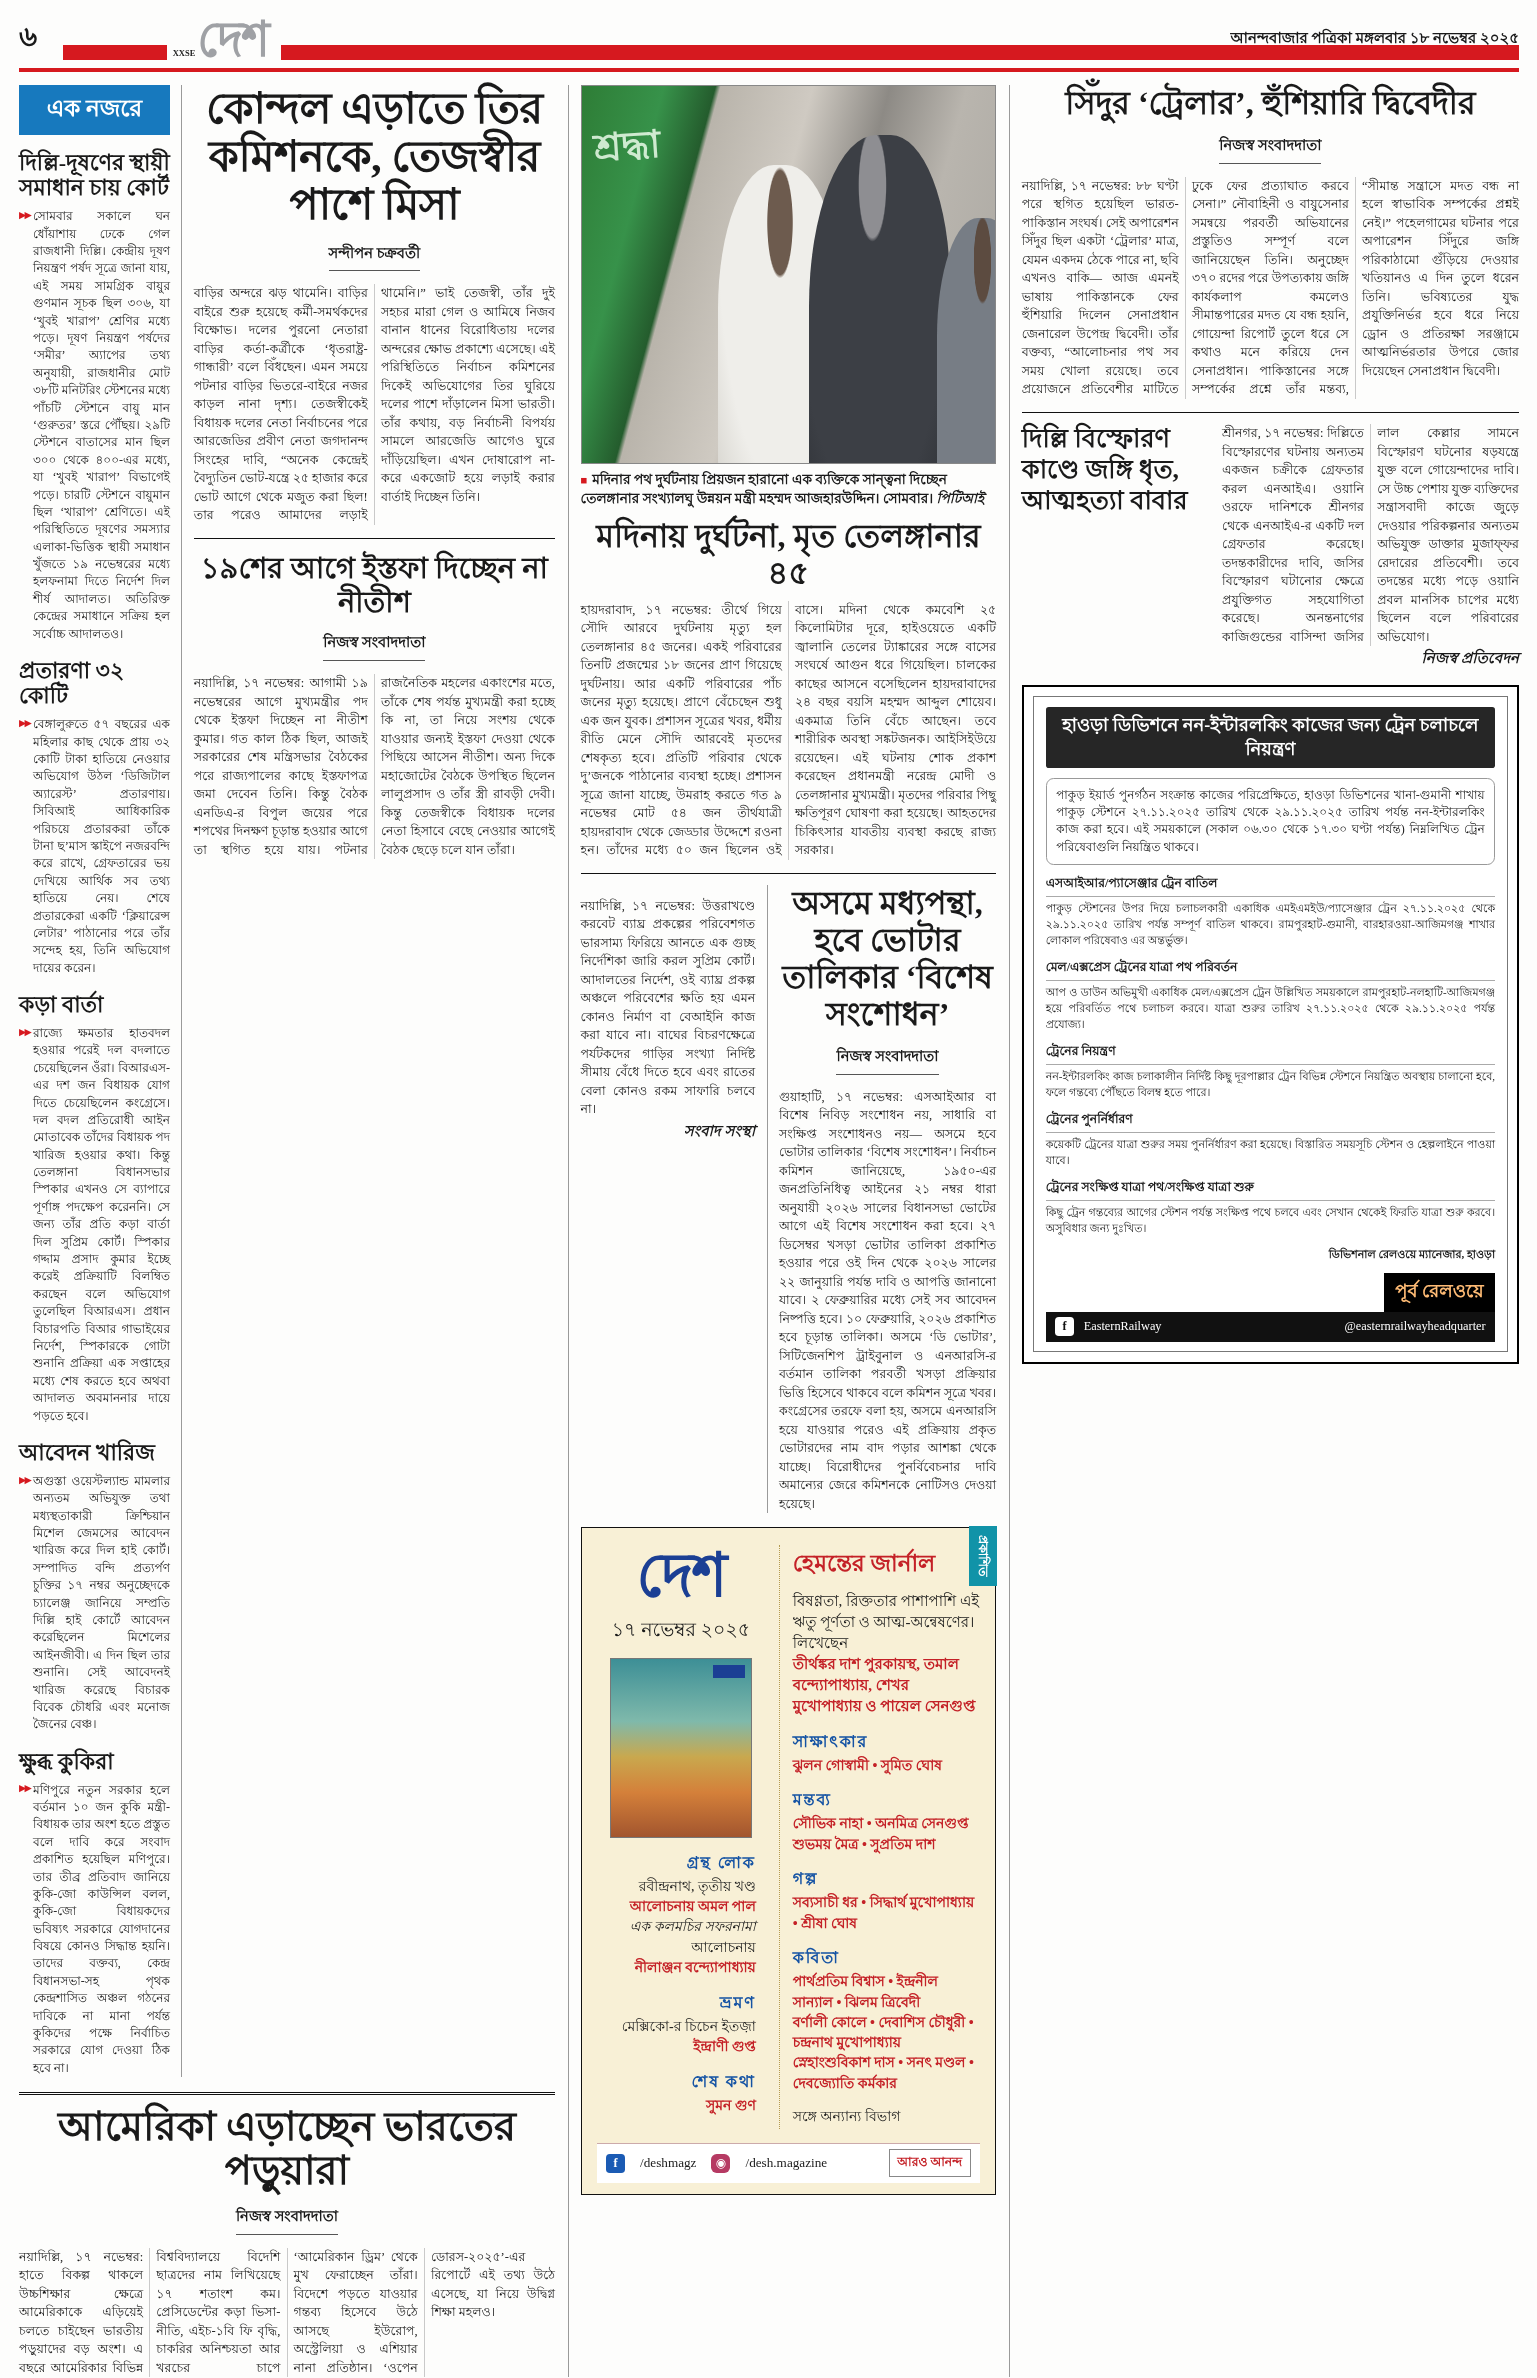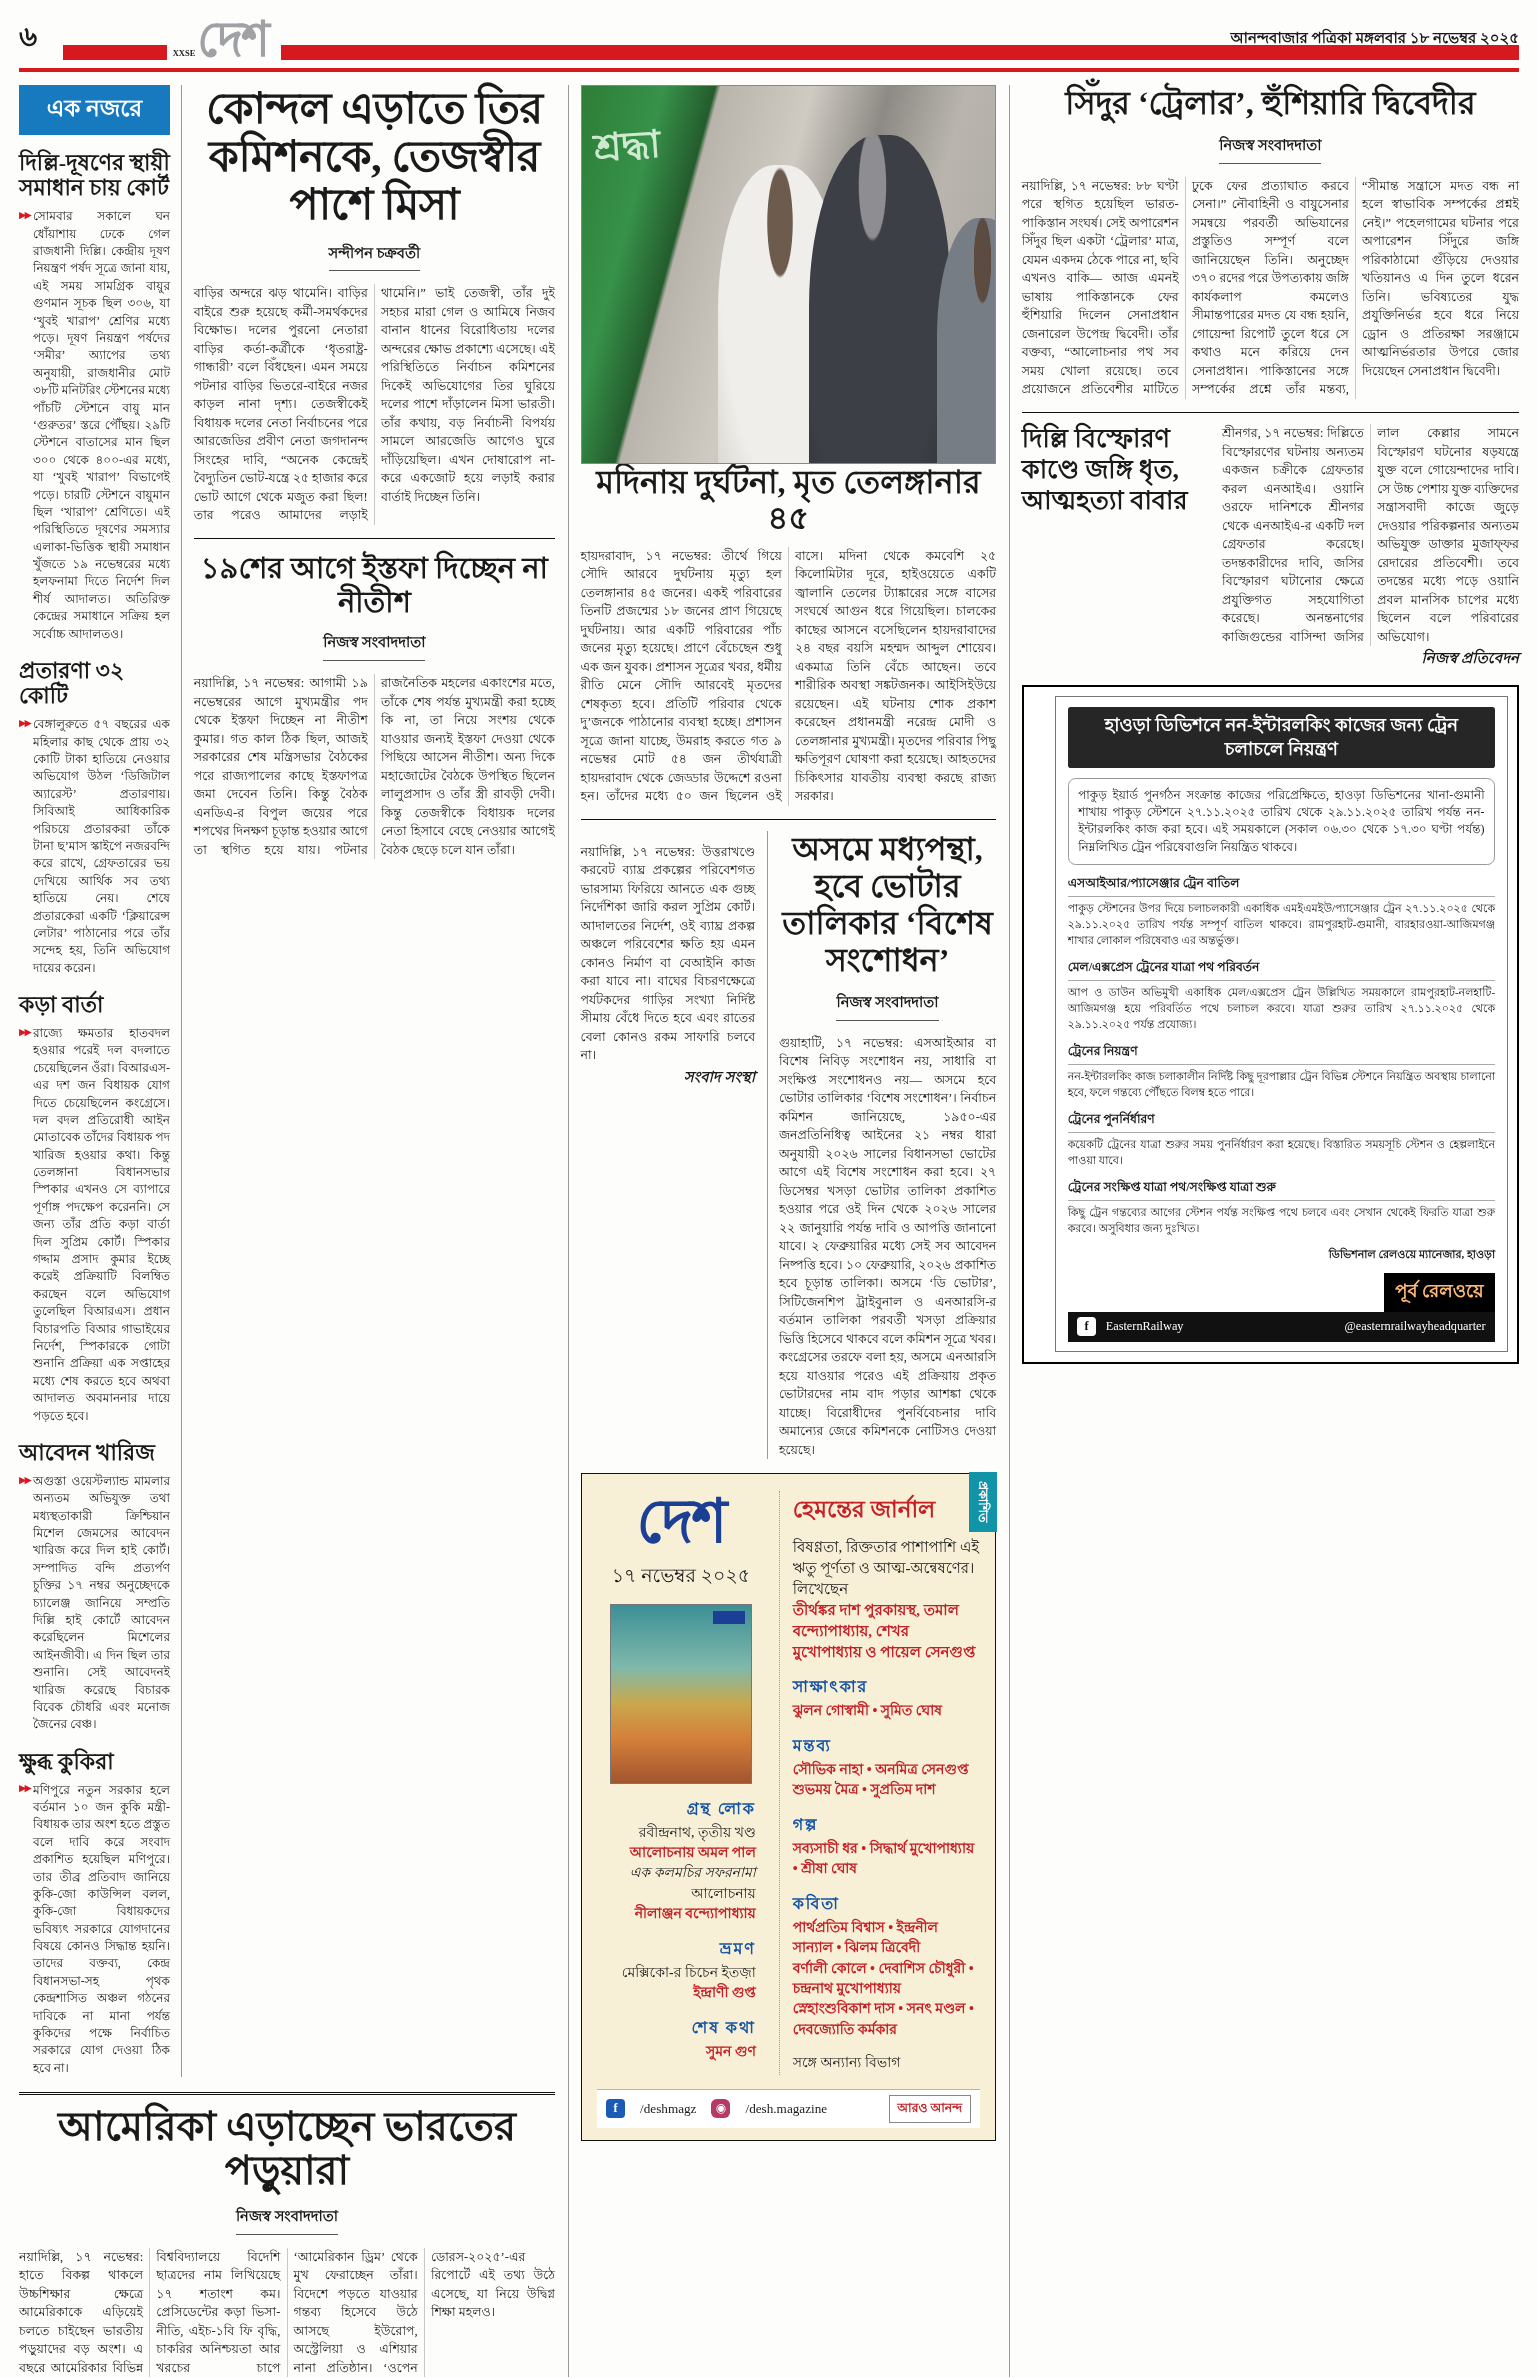--- a/index.html
+++ b/index.html
@@ -92,21 +92,21 @@
   .mag-left .mag-sec { text-align:right; padding-right:9.5px; }
   .mag-note { font-size:14px; margin-top:11.4px; }
   .mag-ribbon { position:absolute; right:-1.9px; top:-1.9px; background:#1193a8; color:#fff; writing-mode:vertical-rl; font-size:12.3px; font-weight:bold; padding:9.5px 3.8px; }
   .mag-footer { display:flex; align-items:center; gap:15px; margin-top:13.2px; background:#fff; border-top:0.9px solid #caa; padding:5.7px 9.5px; font-size:13.2px; }
   .soc-ic { display:inline-flex; width:19px; height:19px; border-radius:3.8px; background:#1b5bb4; color:#fff; font-weight:bold; align-items:center; justify-content:center; font-size:12.3px; }
   .soc-ic.ig { background:#b63a63; border-radius:5.7px; }
   .mag-badge { margin-left:auto; background:#fff; border:0.9px solid #888; color:#c42127; font-weight:bold; font-size:12.3px; padding:2.8px 7.6px; }
 
   
   .rail { border:2.4px solid #000; margin-top:13.2px; padding:9.5px; background:#fff; }
-  .rail-in { border:0.9px solid #777; padding:9.5px 11.4px;margin-left:22px; }
+  .rail-in { border:0.9px solid #777; padding:9.5px 11.4px; }
   .rail-title { background:#262626; color:#fff; text-align:center; font-size:18px; font-weight:bold; padding:7.6px 9.5px; line-height:1.3; border-radius:2.8px; }
   .rail-intro { border:0.9px solid #999; border-radius:7.6px; padding:7.6px 9.5px; font-size:12px; line-height:1.45; margin-top:9.5px; text-align:justify; }
   .rail-sec { margin-top:9.5px; }
   .rail-sec h4 { font-size:12.3px; border-bottom:0.9px solid #aaa; padding-bottom:1.9px; margin-bottom:3.8px; }
   .rail-sec p { font-size:11px; line-height:1.45; text-align:justify; }
   .rail-sign { font-size:11px; text-align:right; margin-top:9.5px; font-weight:bold; }
   .rail-brand { background:#000; color:#fdba74; display:inline-block; padding:3.8px 11.4px; font-weight:bold; font-size:18px; float:right; margin-top:7.6px; }
   .rail-foot { clear:both; background:#111; color:#fff; display:flex; align-items:center; gap:9.5px; padding:5.7px 9.5px; margin-top:7.6px; font-size:12.3px; }
   .rail-foot .soc-ic { background:#fff; color:#111; }
 
@@ -193,20 +193,21 @@
     </div>
 
     <div class="col3">
 
       <figure class="photo">
         <div class="ph-script">শ্রদ্ধা</div>
         <div class="ph-man1"></div>
         <div class="ph-man2"></div>
         <div class="ph-man3"></div>
       </figure>
+      <p class="caption"><span class="cap-sq">■</span><span>মদিনার পথ দুর্ঘটনায় প্রিয়জন হারানো এক ব্যক্তিকে সান্ত্বনা দিচ্ছেন তেলঙ্গানার সংখ্যালঘু উন্নয়ন মন্ত্রী মহম্মদ আজহারউদ্দিন। সোমবার।</span> <span class="cap-credit">পিটিআই</span></p>
 
       <article>
         <h1 class="head-lg" style="margin-bottom:9.5px;">মদিনায় দুর্ঘটনা, মৃত তেলঙ্গানার ৪৫</h1>
         <div class="body-txt cols-2">হায়দরাবাদ, ১৭ নভেম্বর: তীর্থে গিয়ে সৌদি আরবে দুর্ঘটনায় মৃত্যু হল তেলঙ্গানার ৪৫ জনের। একই পরিবারের তিনটি প্রজন্মের ১৮ জনের প্রাণ গিয়েছে দুর্ঘটনায়। আর একটি পরিবারের পাঁচ জনের মৃত্যু হয়েছে। প্রাণে বেঁচেছেন শুধু এক জন যুবক। প্রশাসন সূত্রের খবর, ধর্মীয় রীতি মেনে সৌদি আরবেই মৃতদের শেষকৃত্য হবে। প্রতিটি পরিবার থেকে দু’জনকে পাঠানোর ব্যবস্থা হচ্ছে। প্রশাসন সূত্রে জানা যাচ্ছে, উমরাহ করতে গত ৯ নভেম্বর মোট ৫৪ জন তীর্থযাত্রী হায়দরাবাদ থেকে জেড্ডার উদ্দেশে রওনা হন। তাঁদের মধ্যে ৫০ জন ছিলেন ওই বাসে। মদিনা থেকে কমবেশি ২৫ কিলোমিটার দূরে, হাইওয়েতে একটি জ্বালানি তেলের ট্যাঙ্কারের সঙ্গে বাসের সংঘর্ষে আগুন ধরে গিয়েছিল। চালকের কাছের আসনে বসেছিলেন হায়দরাবাদের ২৪ বছর বয়সি মহম্মদ আব্দুল শোয়েব। একমাত্র তিনি বেঁচে আছেন। তবে শারীরিক অবস্থা সঙ্কটজনক। আইসিইউয়ে রয়েছেন। এই ঘটনায় শোক প্রকাশ করেছেন প্রধানমন্ত্রী নরেন্দ্র মোদী ও তেলঙ্গানার মুখ্যমন্ত্রী। মৃতদের পরিবার পিছু ক্ষতিপূরণ ঘোষণা করা হয়েছে। আহতদের চিকিৎসার যাবতীয় ব্যবস্থা করছে রাজ্য সরকার।</div>
       </article>
 
       <hr class="hr1">
 
       <div class="mid-split">
         <article class="tiger">

